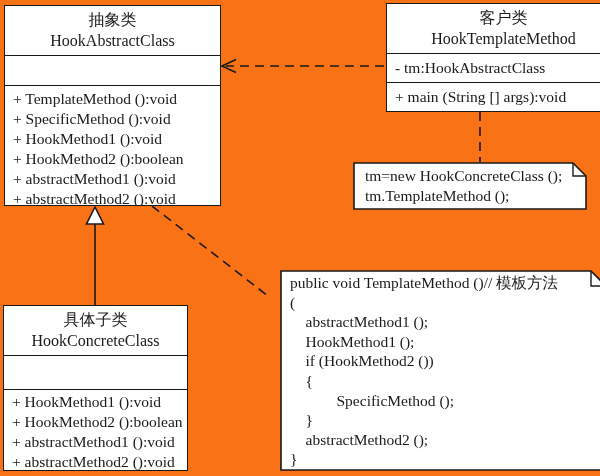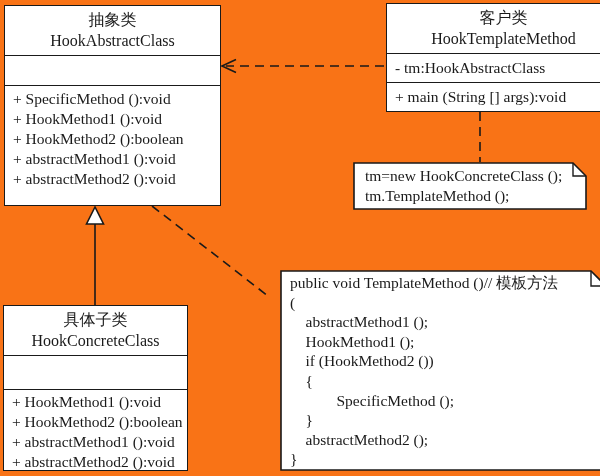--- a/index.html
+++ b/index.html
@@ -112,20 +112,21 @@
     <line class="dash" x1="152" y1="206" x2="268" y2="296"></line>
   </svg>
 
   <div class="uml-class" style="left:4px; top:5px; width:217px; height:201px;">
     <div class="uml-head">
       <div class="uml-title">抽象类</div>
       <div class="uml-name">HookAbstractClass</div>
     </div>
     <div class="uml-attrs" style="height:30px;"></div>
     <div class="uml-methods">
+      <div class="uml-line">+ TemplateMethod ():void</div>
       <div class="uml-line">+ SpecificMethod ():void</div>
       <div class="uml-line">+ HookMethod1 ():void</div>
       <div class="uml-line">+ HookMethod2 ():boolean</div>
       <div class="uml-line">+ abstractMethod1 ():void</div>
       <div class="uml-line">+ abstractMethod2 ():void</div>
     </div>
   </div>
 
   <div class="uml-class" style="left:386px; top:3px; width:235px; height:109px;">
     <div class="uml-head">

